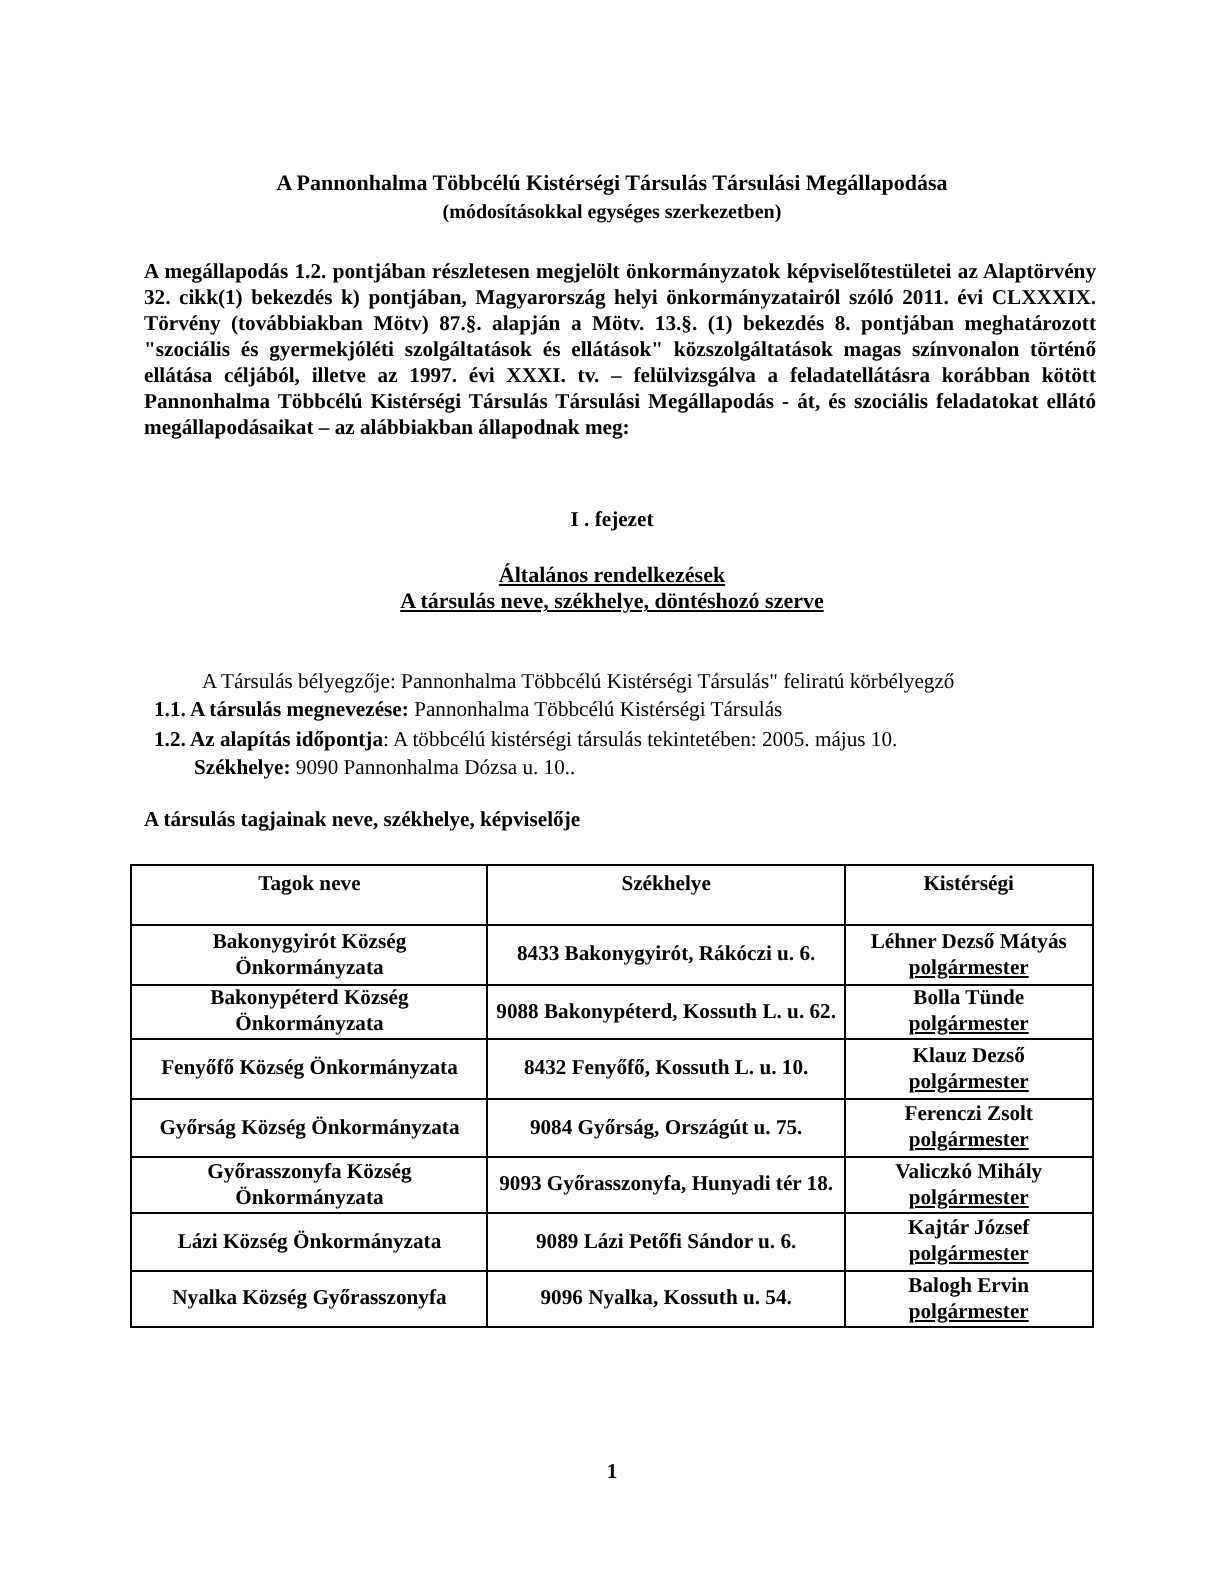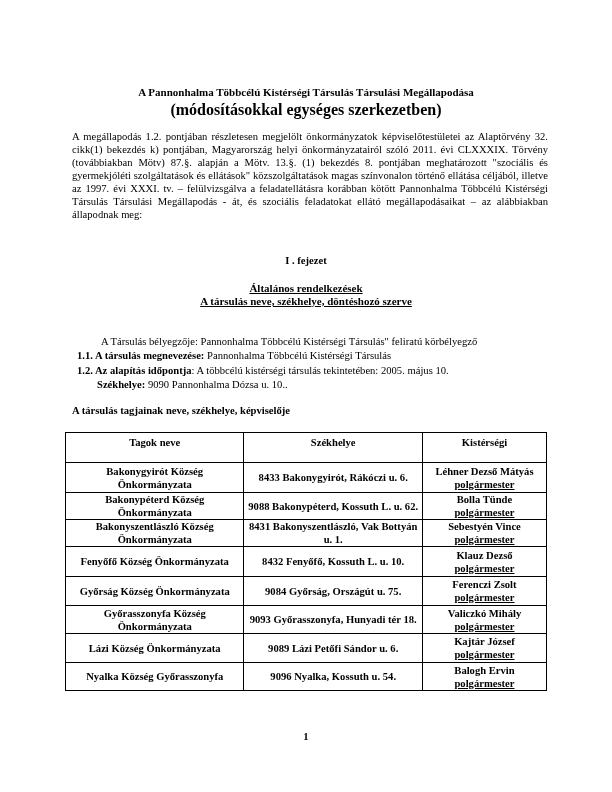--- a/index.html
+++ b/index.html
@@ -1,21 +1,21 @@
 <!DOCTYPE html>
 <html><head>
 <meta charset="utf-8">
 <style>
   html, body { margin: 0; padding: 0; background: #ffffff; }
   body { width: 612px; height: 792px; position: relative; overflow: hidden;
          font-family: "Liberation Serif", serif; color: #000; }
   .abs { position: absolute; }
   .title { top: 86px; left: 0; width: 612px; text-align: center; font-weight: bold; font-size: 11px; }
-  .subtitle { top: 101px; left: 0; width: 612px; text-align: center; font-weight: bold; font-size: 16px; }
-  .para { top: 130px; left: 72px; width: 476px; font-weight: normal; font-size: 10.6px; line-height: 13px; text-align: justify; }
+  .subtitle { top: 101px; left: 0; width: 612px; text-align: center; font-weight: bold; font-size: 10px; }
+  .para { top: 130px; left: 72px; width: 476px; font-weight: bold; font-size: 10.6px; line-height: 13px; text-align: justify; }
   .chapter { top: 255px; left: 0; width: 612px; text-align: center; font-weight: bold; font-size: 10.6px; }
   .sec-title { left: 0; width: 612px; text-align: center; font-weight: bold; font-size: 11px; text-decoration: underline; }
   .line { font-weight: bold; font-size: 10.6px; white-space: nowrap; }
   .reg { font-weight: normal; }
   table.members { position: absolute; top: 432px; left: 65px; width: 482px; border-collapse: collapse; font-size: 10.6px; font-weight: bold; }
   table.members td, table.members th { border: 1px solid #000; text-align: center; vertical-align: middle; padding: 0 2px; line-height: 13px; }
   table.members th { vertical-align: top; padding-top: 3px; height: 26px; }
   .col1 { width: 178px; } .col2 { width: 178px; } .col3 { width: 122px; }
   .u { text-decoration: underline; }
   .pagenum { top: 731px; left: 0; width: 612px; text-align: center; font-size: 10.6px; font-weight: bold; }
@@ -61,25 +61,20 @@
   <tr style="height:30px">
     <td><span>Bakonygyirót Község Önkormányzata</span></td>
     <td>8433 Bakonygyirót, Rákóczi u. 6.</td>
     <td><span>Léhner Dezső Mátyás</span><br><span class="u">polgármester</span></td>
   </tr>
   <tr style="height:27px">
     <td><span>Bakonypéterd Község Önkormányzata</span></td>
     <td><span>9088 Bakonypéterd, Kossuth L. u. 62.</span></td>
     <td><span>Bolla Tünde</span><br><span class="u">polgármester</span></td>
   </tr>
-  <tr style="height:27px">
-    <td><span>Bakonyszentlászló Község Önkormányzata</span></td>
-    <td><span>8431 Bakonyszentlászló, Vak Bottyán u. 1.</span></td>
-    <td><span>Sebestyén Vince</span><br><span class="u">polgármester</span></td>
-  </tr>
   <tr style="height:30px">
     <td>Fenyőfő Község Önkormányzata</td>
     <td>8432 Fenyőfő, Kossuth L. u. 10.</td>
     <td><span>Klauz Dezső</span><br><span class="u">polgármester</span></td>
   </tr>
   <tr style="height:29px">
     <td>Győrság Község Önkormányzata</td>
     <td>9084 Győrság, Országút u. 75.</td>
     <td><span>Ferenczi Zsolt</span><br><span class="u">polgármester</span></td>
   </tr>

